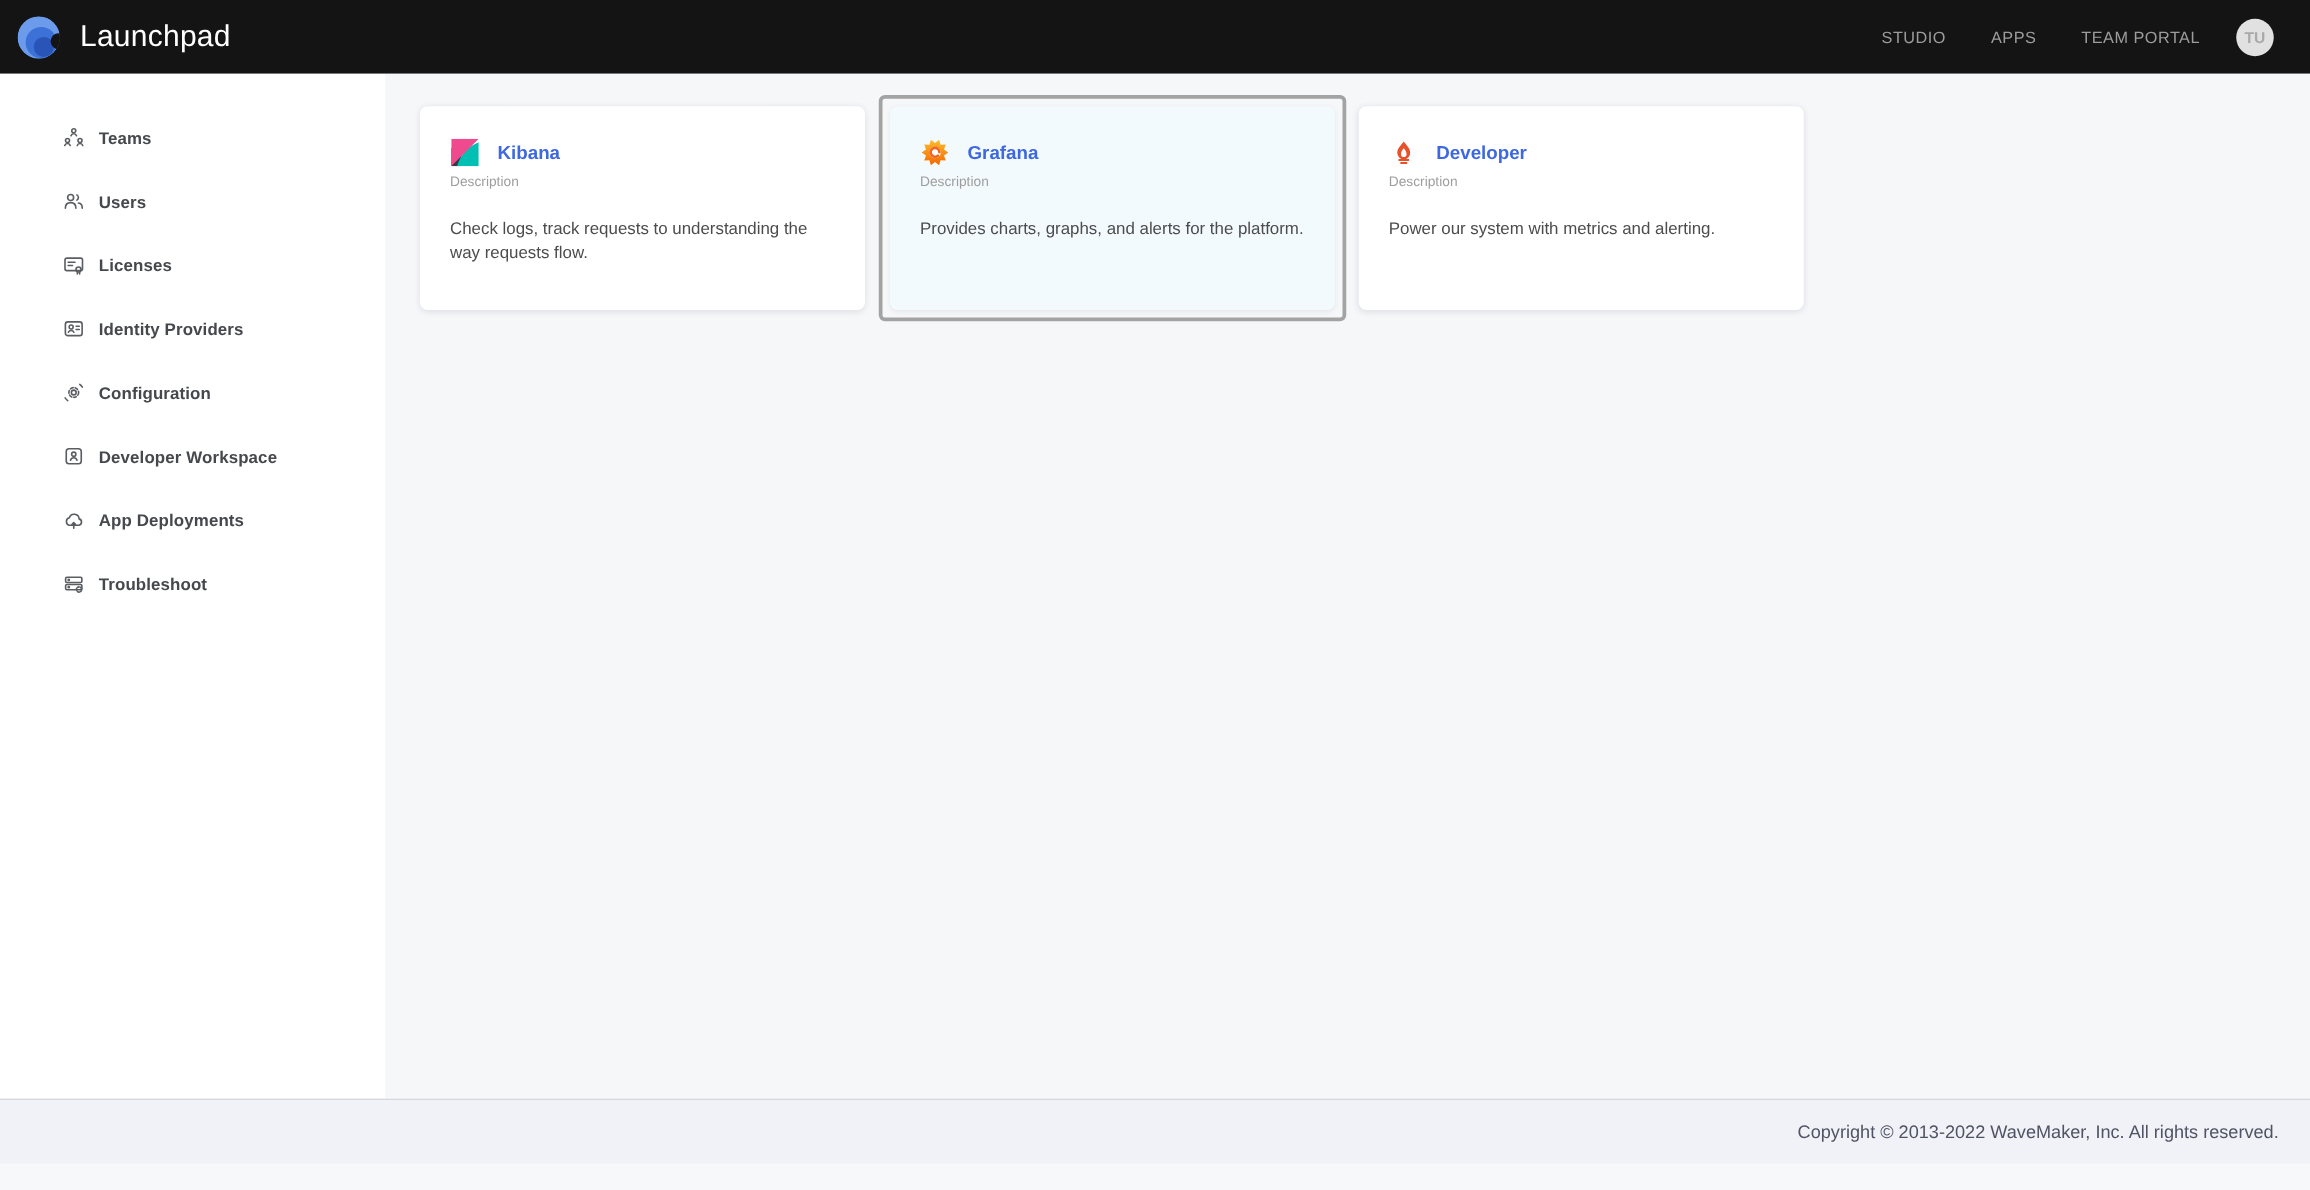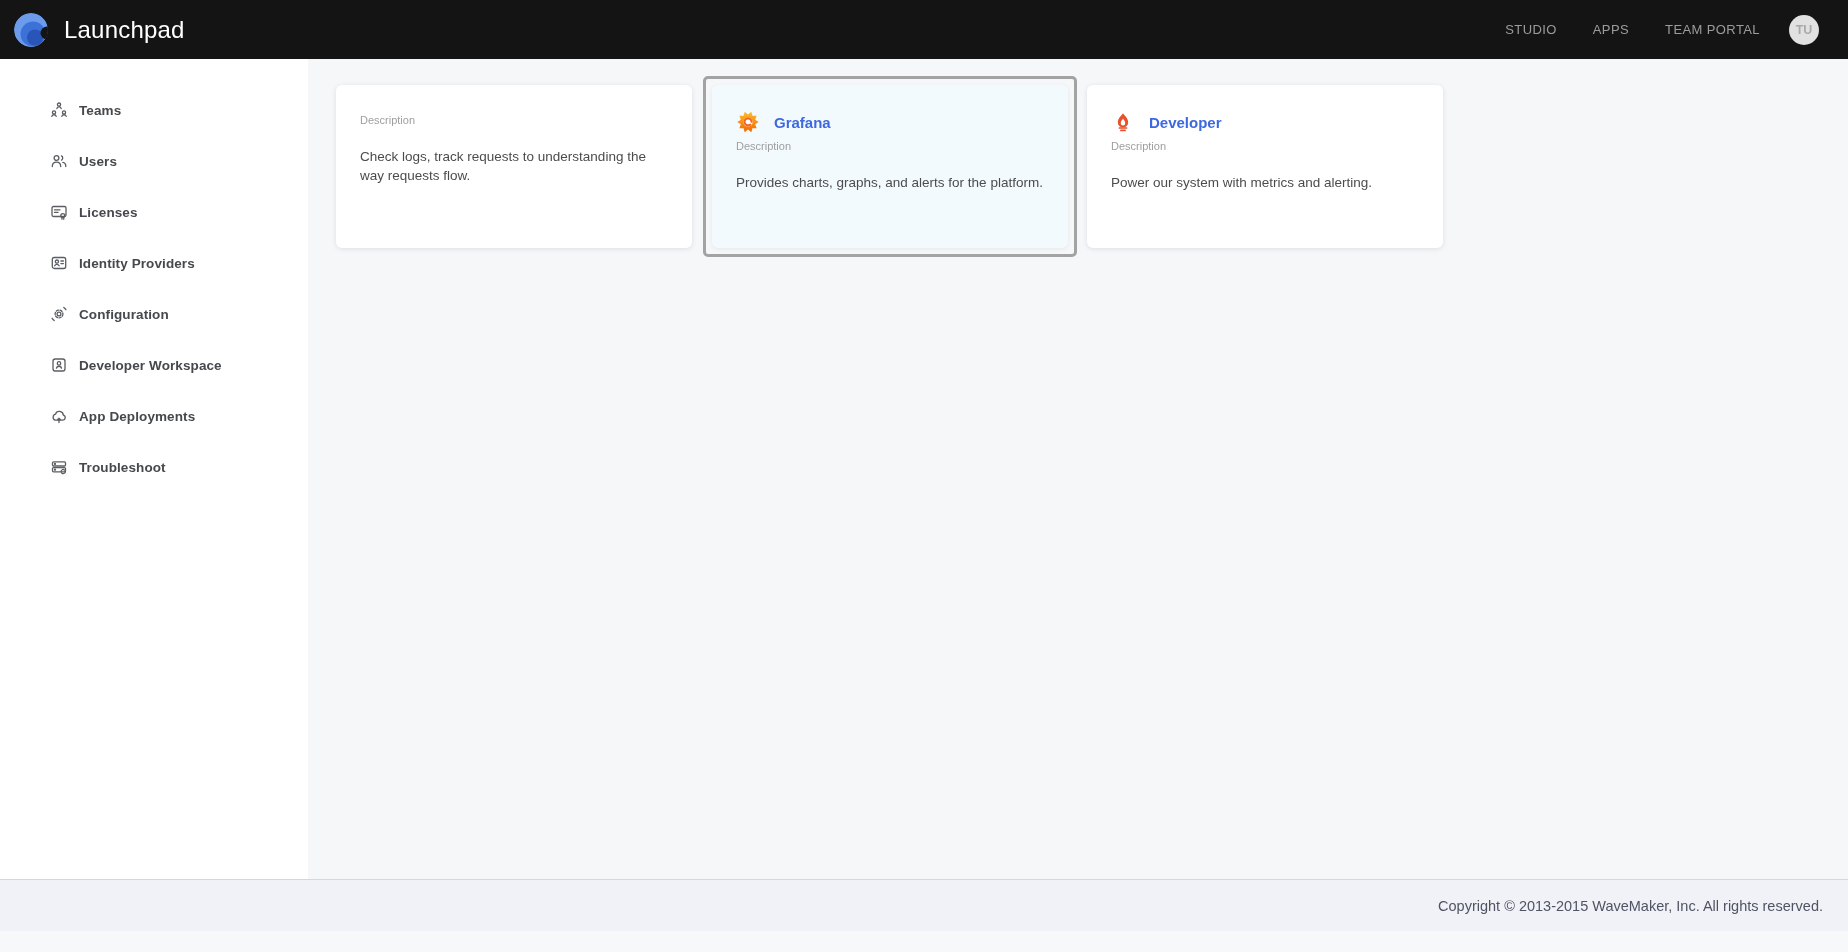--- a/index.html
+++ b/index.html
@@ -187,20 +187,30 @@
         </span>
         <span class="slabel">Troubleshoot</span>
       </div>
 
     </div>
 
     <div class="main">
       <div class="cards-row">
 
         <div class="card">
+          <div class="card-head">
+            <span class="card-logo">
+              <svg width="22" height="22" viewBox="0 0 24 24">
+                <rect x="0" y="8" width="9" height="16" fill="#36383e"></rect>
+                <path d="M5,24 C8,13.5 15,6.5 24,3 L24,24 Z" fill="#00bfb3"></path>
+                <polygon points="0,0 24,0 0,24" fill="#ef4a8e"></polygon>
+              </svg>
+            </span>
+            <span class="card-title">Kibana</span>
+          </div>
           <div class="desc-label">Description</div>
           <div class="desc-text">Check logs, track requests to understanding the way requests flow.</div>
         </div>
 
         <div class="card-outline">
           <div class="card">
             <div class="card-head">
               <span class="card-logo">
                 <svg width="24" height="24" viewBox="0 0 26 27">
                   <defs>
@@ -235,17 +245,17 @@
           </div>
           <div class="desc-label">Description</div>
           <div class="desc-text">Power our system with metrics and alerting.</div>
         </div>
 
       </div>
     </div>
   </div>
 
   <div class="footer">
-    <span class="copyright">Copyright © 2013-2015 WaveMaker, Inc. All rights reserved.</span>
+    <span class="copyright">Copyright © 2013-2022 WaveMaker, Inc. All rights reserved.</span>
   </div>
   <div class="bottom-strip"></div>
 
 </div>
 
 </body></html>

